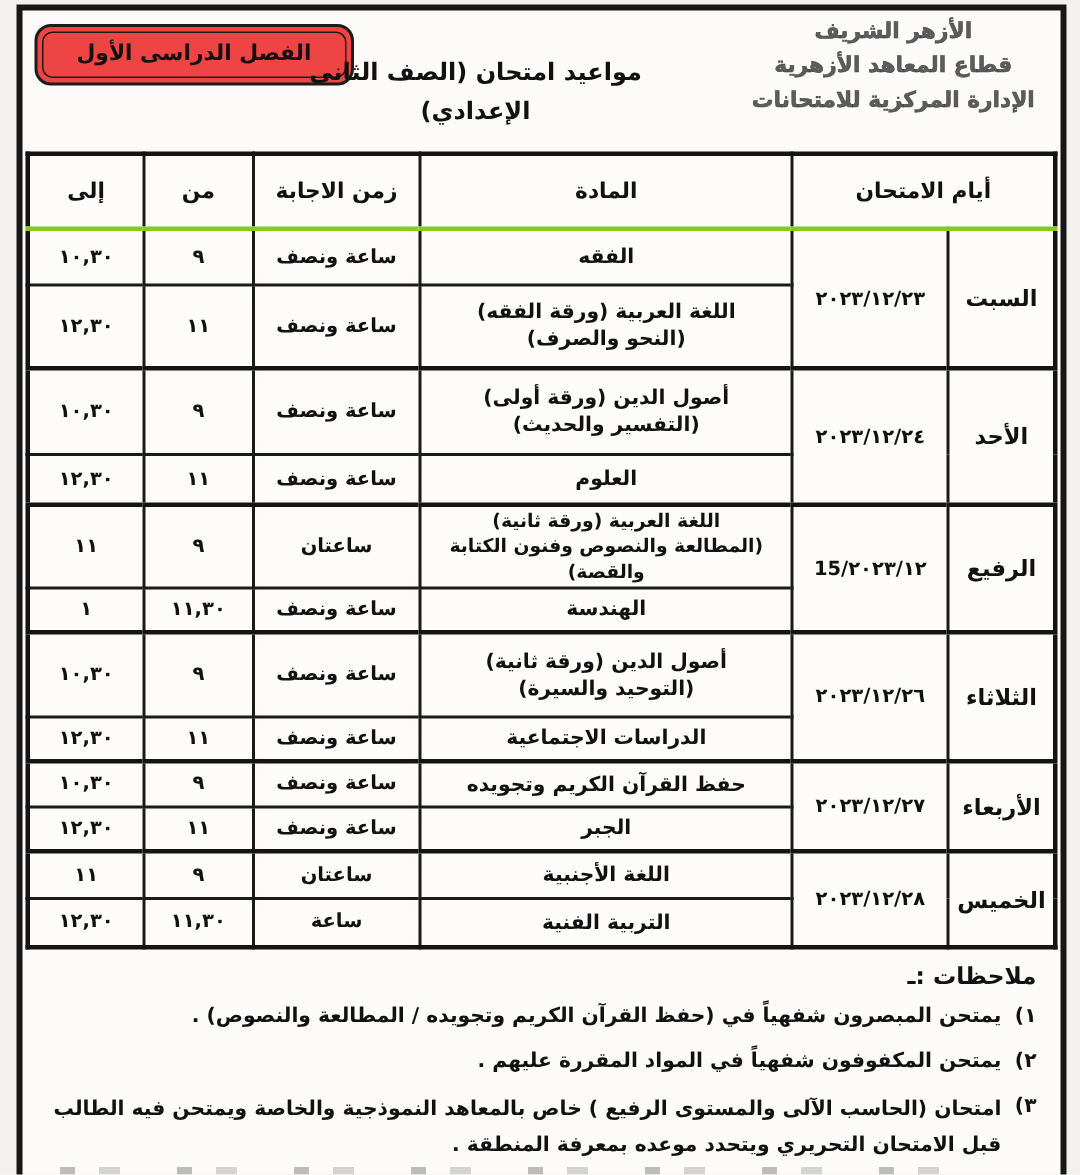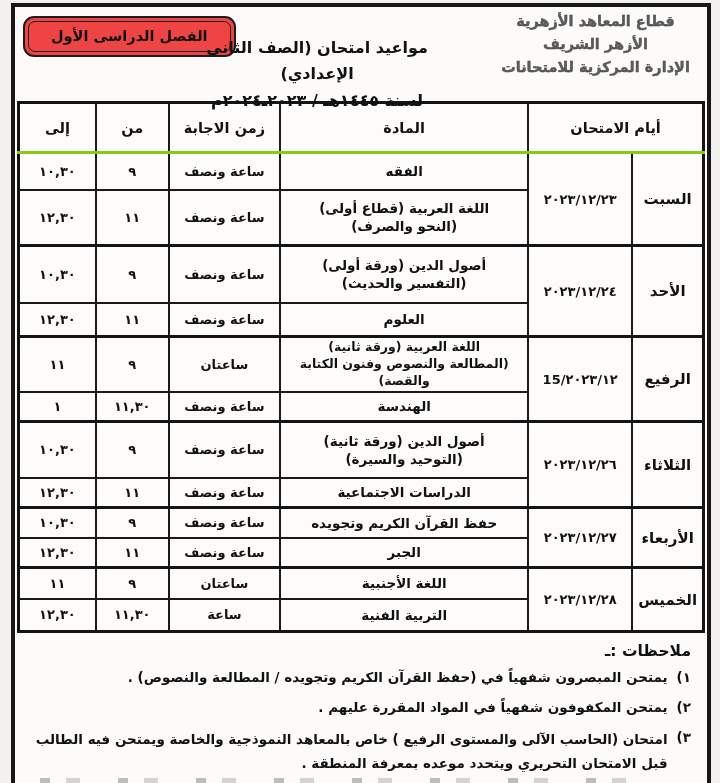--- a/index.html
+++ b/index.html
@@ -85,30 +85,29 @@
   }
 </style>
 </head>
 <body>
 
 <div class="canvas">
   <div class="frame">
 
     <div class="header">
       <div class="org">
+        <div>الأزهر الشريف</div>
         <div>قطاع المعاهد الأزهرية</div>
-        <div>الأزهر الشريف</div>
         <div>الإدارة المركزية للامتحانات</div>
       </div>
       <div class="sem-outer">
         <div class="sem-inner">الفصل الدراسى الأول</div>
       </div>
       <div class="title">
         <div>مواعيد امتحان (الصف الثانى الإعدادي)</div>
-        <div>لسنة ١٤٤٥هـ / ٢٠٢٣ـ٢٠٢٤م</div>
       </div>
     </div>
 
     <table>
       <colgroup>
         <col style="width:10.4%">
           <col style="width:15.2%">
           <col style="width:36.2%">
         <col style="width:16.3%">
           <col style="width:10.6%">
@@ -127,21 +126,21 @@
 
         <tr class="grp" style="height:37px">
           <td class="day" rowspan="2">السبت</td>
           <td class="date" rowspan="2">٢٠٢٣/١٢/٢٣</td>
           <td class="subject">الفقه</td>
           <td class="dur">ساعة ونصف</td>
           <td class="num">٩</td>
           <td class="num">١٠,٣٠</td>
         </tr>
         <tr style="height:56px">
-          <td class="subject">اللغة العربية (قطاع أولى)
+          <td class="subject">اللغة العربية (ورقة الفقه)
 (النحو والصرف)</td>
           <td class="dur">ساعة ونصف</td>
           <td class="num">١١</td>
           <td class="num">١٢,٣٠</td>
         </tr>
 
         <tr class="grp" style="height:57px">
           <td class="day" rowspan="2">الأحد</td>
           <td class="date" rowspan="2">٢٠٢٣/١٢/٢٤</td>
           <td class="subject">أصول الدين (ورقة أولى)

